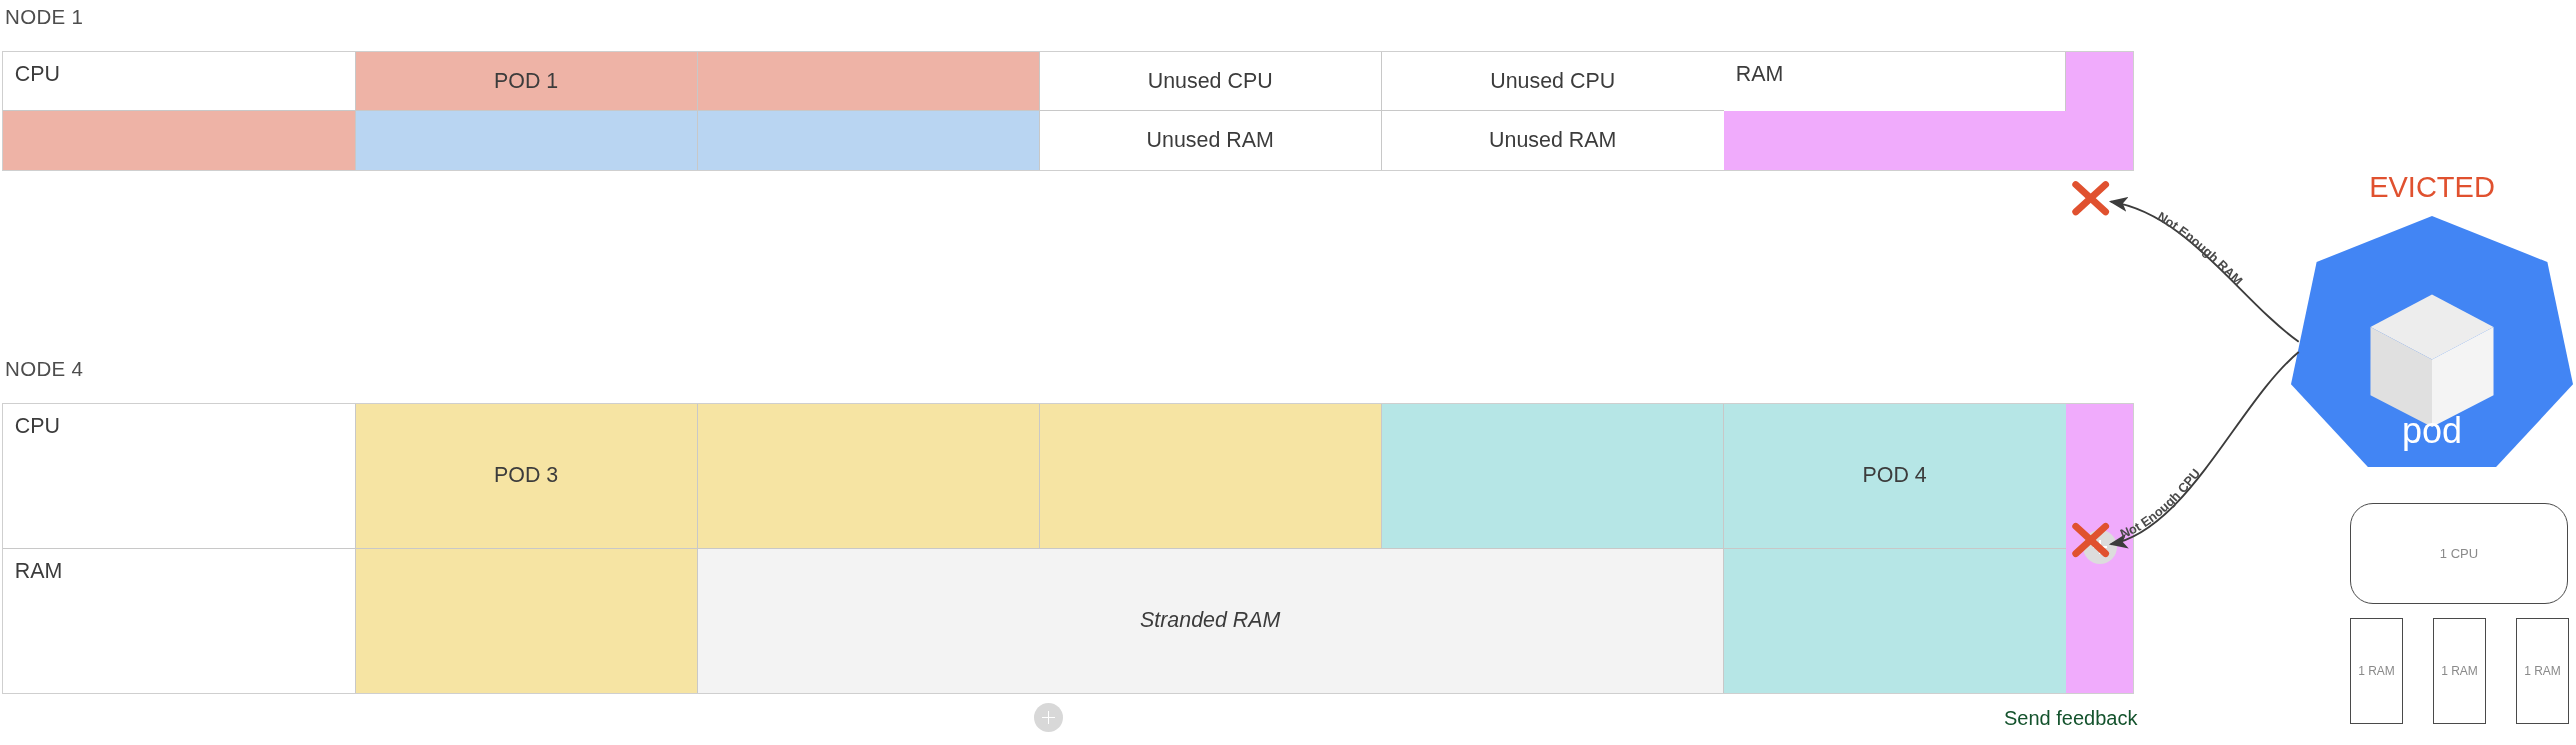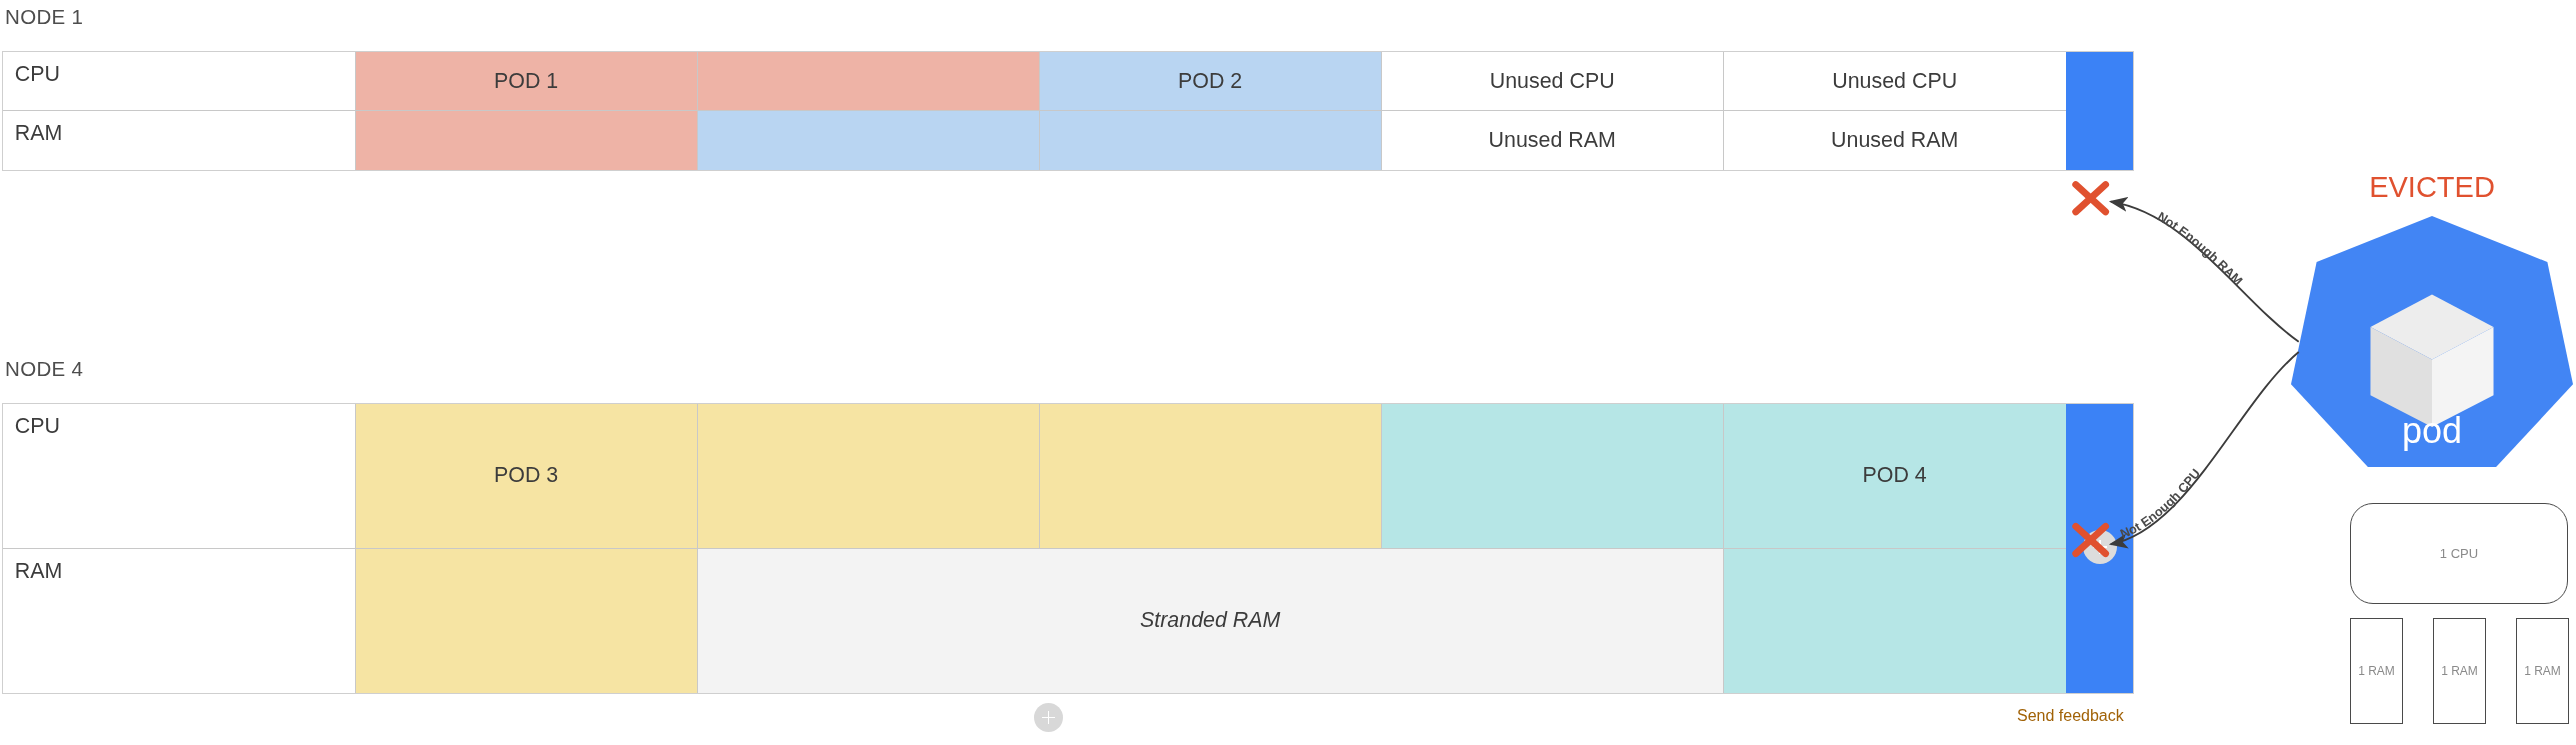--- a/index.html
+++ b/index.html
@@ -18,21 +18,21 @@
     letter-spacing: 0.3px;
     white-space: nowrap;
   }
 
   .grid {
     position: absolute;
     display: grid;
     grid-template-columns: 353px 342px 342px 342px 342px 342px;
     grid-template-rows: 1fr 1fr;
     border: 0.9px solid #cfcfcf;
-    background: #3b82f6;
+    background: #f0abfc;
   }
   .cell {
     border-right: 0.9px solid #c8c8c8;
     border-bottom: 0.9px solid #c8c8c8;
     display: flex;
     align-items: center;
     justify-content: center;
     font-size: 21.4px;
     color: #3c3c3c;
     position: relative;
@@ -108,24 +108,23 @@
     position: absolute;
     width: 13.7px; height: 1.7px; background: #ffffff;
   }
   .plus-btn:after {
     content: "";
     position: absolute;
     width: 1.7px; height: 13.7px; background: #ffffff;
   }
   .send-feedback {
     position: absolute;
-    font-size: 16px;
-    color: #a16207;
-    white-space: nowrap;
-    margin-left: 13px;
+    font-size: 20px;
+    color: #14532d;
+    white-space: nowrap;
   }
   .hover-dot {
     position: absolute;
     width: 34px; height: 34px;
     border-radius: 50%;
     background: #dcdcdc;
   }
   .hover-dot:before {
     content: "";
     position: absolute; left: 10.3px; top: 16px;
@@ -142,21 +141,20 @@
 
 <div id="canvas">
 
   <div class="node-label" style="left:5.1px; top:5.1px;">NODE 1</div>
 
   <div class="grid" id="grid-node1" style="left:1.7px; top:51px; width:2132px; height:120px;">
 
     <div class="cell rowlabel f-white">CPU</div>
     <div class="cell f-pink">POD 1</div>
     <div class="cell f-pink"></div>
-    <div class="cell f-blue">POD 2</div>
     <div class="cell f-white">Unused CPU</div>
     <div class="cell f-white last-col">Unused CPU</div>
 
     <div class="cell rowlabel f-white last-row">RAM</div>
     <div class="cell f-pink last-row"></div>
     <div class="cell f-blue last-row"></div>
     <div class="cell f-blue last-row"></div>
     <div class="cell f-white last-row">Unused RAM</div>
     <div class="cell f-white last-row last-col">Unused RAM</div>
   </div>

